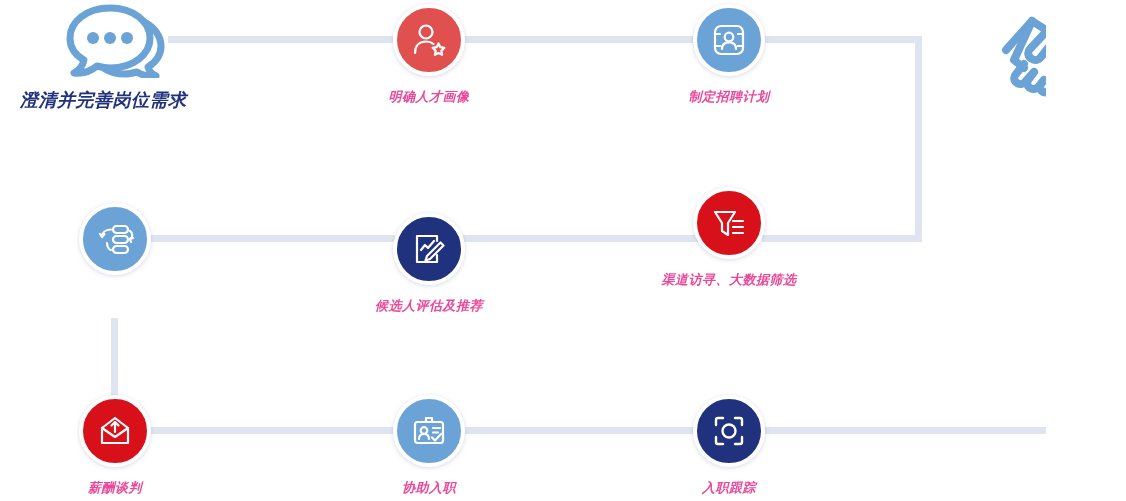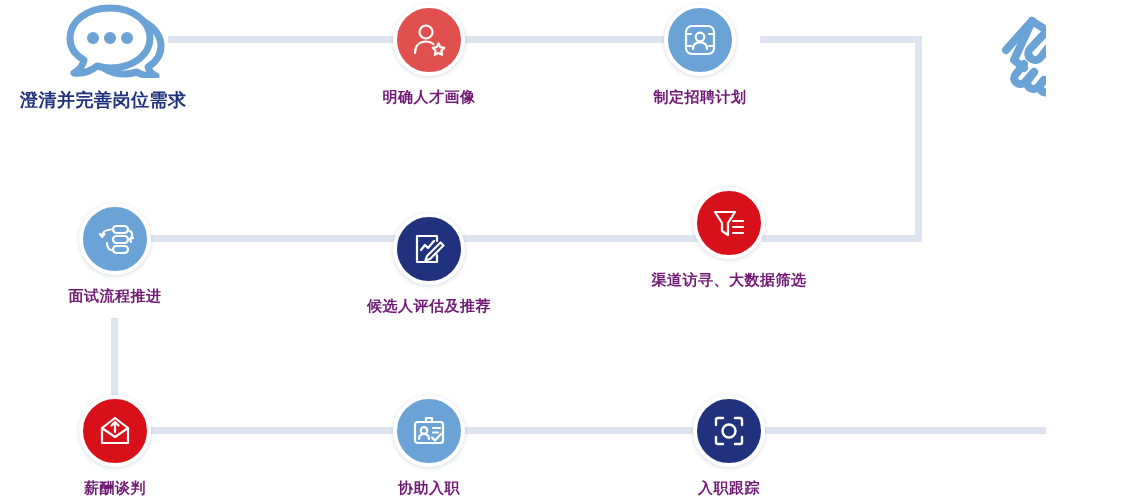--- a/index.html
+++ b/index.html
@@ -9,20 +9,21 @@
   }
   body {
     font-family: "Liberation Sans", "DejaVu Sans", sans-serif;
   }
   #canvas {
     position: relative;
     width: 1046px;
     height: 501px;
     background: #ffffff;
     overflow: hidden;
+    font-style: italic;
   }
   
   .line {
     position: absolute;
     background: #dfe5f0;
   }
   .line-h { height: 7px; }
   .line-v { width: 7px; }
 
   
@@ -46,24 +47,24 @@
     box-sizing: border-box;
     border: 4px solid #ffffff;
     box-shadow: 0 1px 4px rgba(120,130,160,0.30);
     display: flex;
     align-items: center;
     justify-content: center;
   }
   .circle svg { display: block; }
   .node-label {
     margin-top: 12px;
-    font-size: 15px;
+    font-size: 13px;
     font-weight: bold;
     letter-spacing: 0.5px;
-    color: #701a75;
+    color: #ec4899;
     white-space: nowrap;
   }
   
   .plain-icon {
     position: absolute;
   }
   .plain-label {
     position: absolute;
     font-size: 18px;
     font-weight: bold;
@@ -123,21 +124,21 @@
             <circle cx="17" cy="12" r="6.5"></circle>
             <path d="M6 33 C6 25 11 21.5 17 21.5 C20 21.5 22.6 22.4 24.5 24"></path>
             <path d="M29.5 23.5 l1.8 3.7 4.1 0.6 -3 2.9 0.7 4.1 -3.6 -1.9 -3.6 1.9 0.7 -4.1 -3 -2.9 4.1 -0.6 Z"></path>
           </g>
         </svg>
       </div>
     </div>
     <div class="node-label">明确人才画像</div>
   </div>
 
-  <div class="node" style="left:600px; top:4px;">
+  <div class="node" style="left:629px; top:4px;">
     <div class="circle-wrap">
       <div class="circle" style="background:#6ba3d6;">
         <svg width="40" height="40" viewBox="0 0 40 40">
           <g fill="none" stroke="#ffffff" stroke-width="2.2" stroke-linecap="round" stroke-linejoin="round">
             <rect x="6" y="6" width="28" height="28" rx="6"></rect>
             <path d="M6 14 L11 14 M6 26 L11 26 M29 14 L34 14 M29 26 L34 26"></path>
             <circle cx="20" cy="17" r="4.3"></circle>
             <path d="M13 29 C13 24.5 16 22.4 20 22.4 C24 22.4 27 24.5 27 29"></path>
           </g>
         </svg>
@@ -169,21 +170,20 @@
             <rect x="18" y="7" width="15" height="7" rx="3.5"></rect>
             <rect x="18" y="17" width="15" height="7" rx="3.5"></rect>
             <rect x="18" y="27" width="15" height="7" rx="3.5"></rect>
             <path d="M16 10.5 C10 10.5 7 14 7 18 M7 18 L5 15 M7 18 L9.5 15"></path>
             <path d="M12 24 C12 29 15 31 16 31"></path>
             <path d="M35 12 C38 14 38 18 35 20 M35 20 L38 19 M35 20 L36 23"></path>
           </g>
         </svg>
       </div>
     </div>
-    <div class="node-label">面试流程推进</div>
   </div>
 
   <div class="node" style="left:329px; top:213px;">
     <div class="circle-wrap">
       <div class="circle" style="background:#20317e;">
         <svg width="40" height="40" viewBox="0 0 40 40">
           <g fill="none" stroke="#ffffff" stroke-width="2.2" stroke-linecap="round" stroke-linejoin="round">
             <path d="M28 12 L28 7 L8 7 L8 33 L28 33 L28 26"></path>
             <path d="M12 21 L16 16 L19 19 L25 12"></path>
             <path d="M31.5 13.5 L34.5 16.5 L21 30 L16.5 31.5 L18 27 Z"></path>

